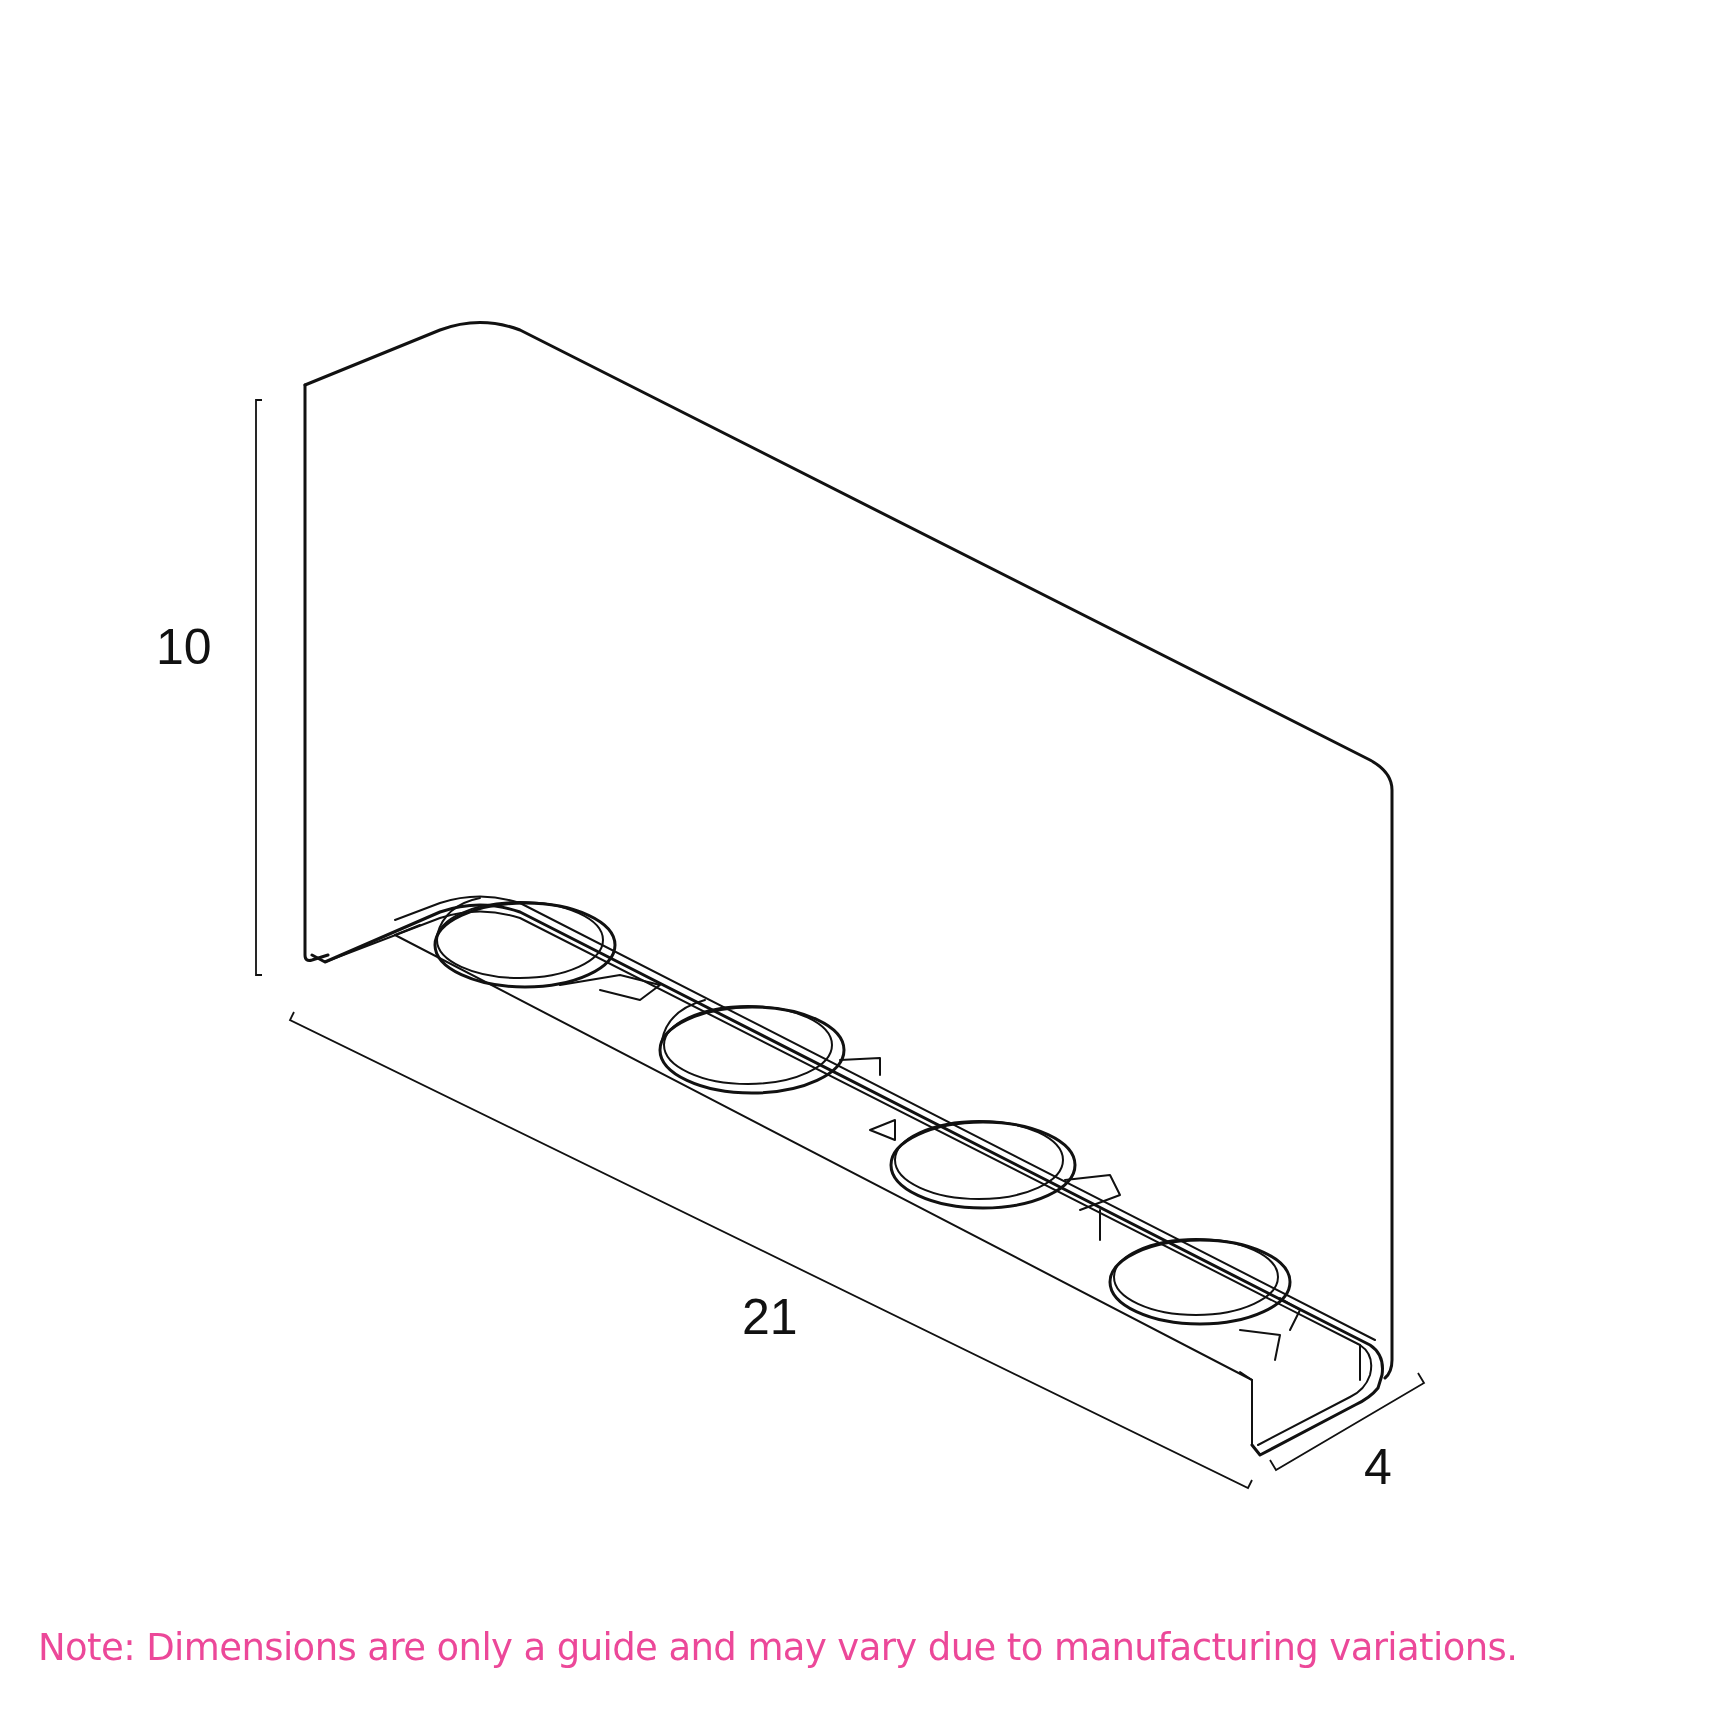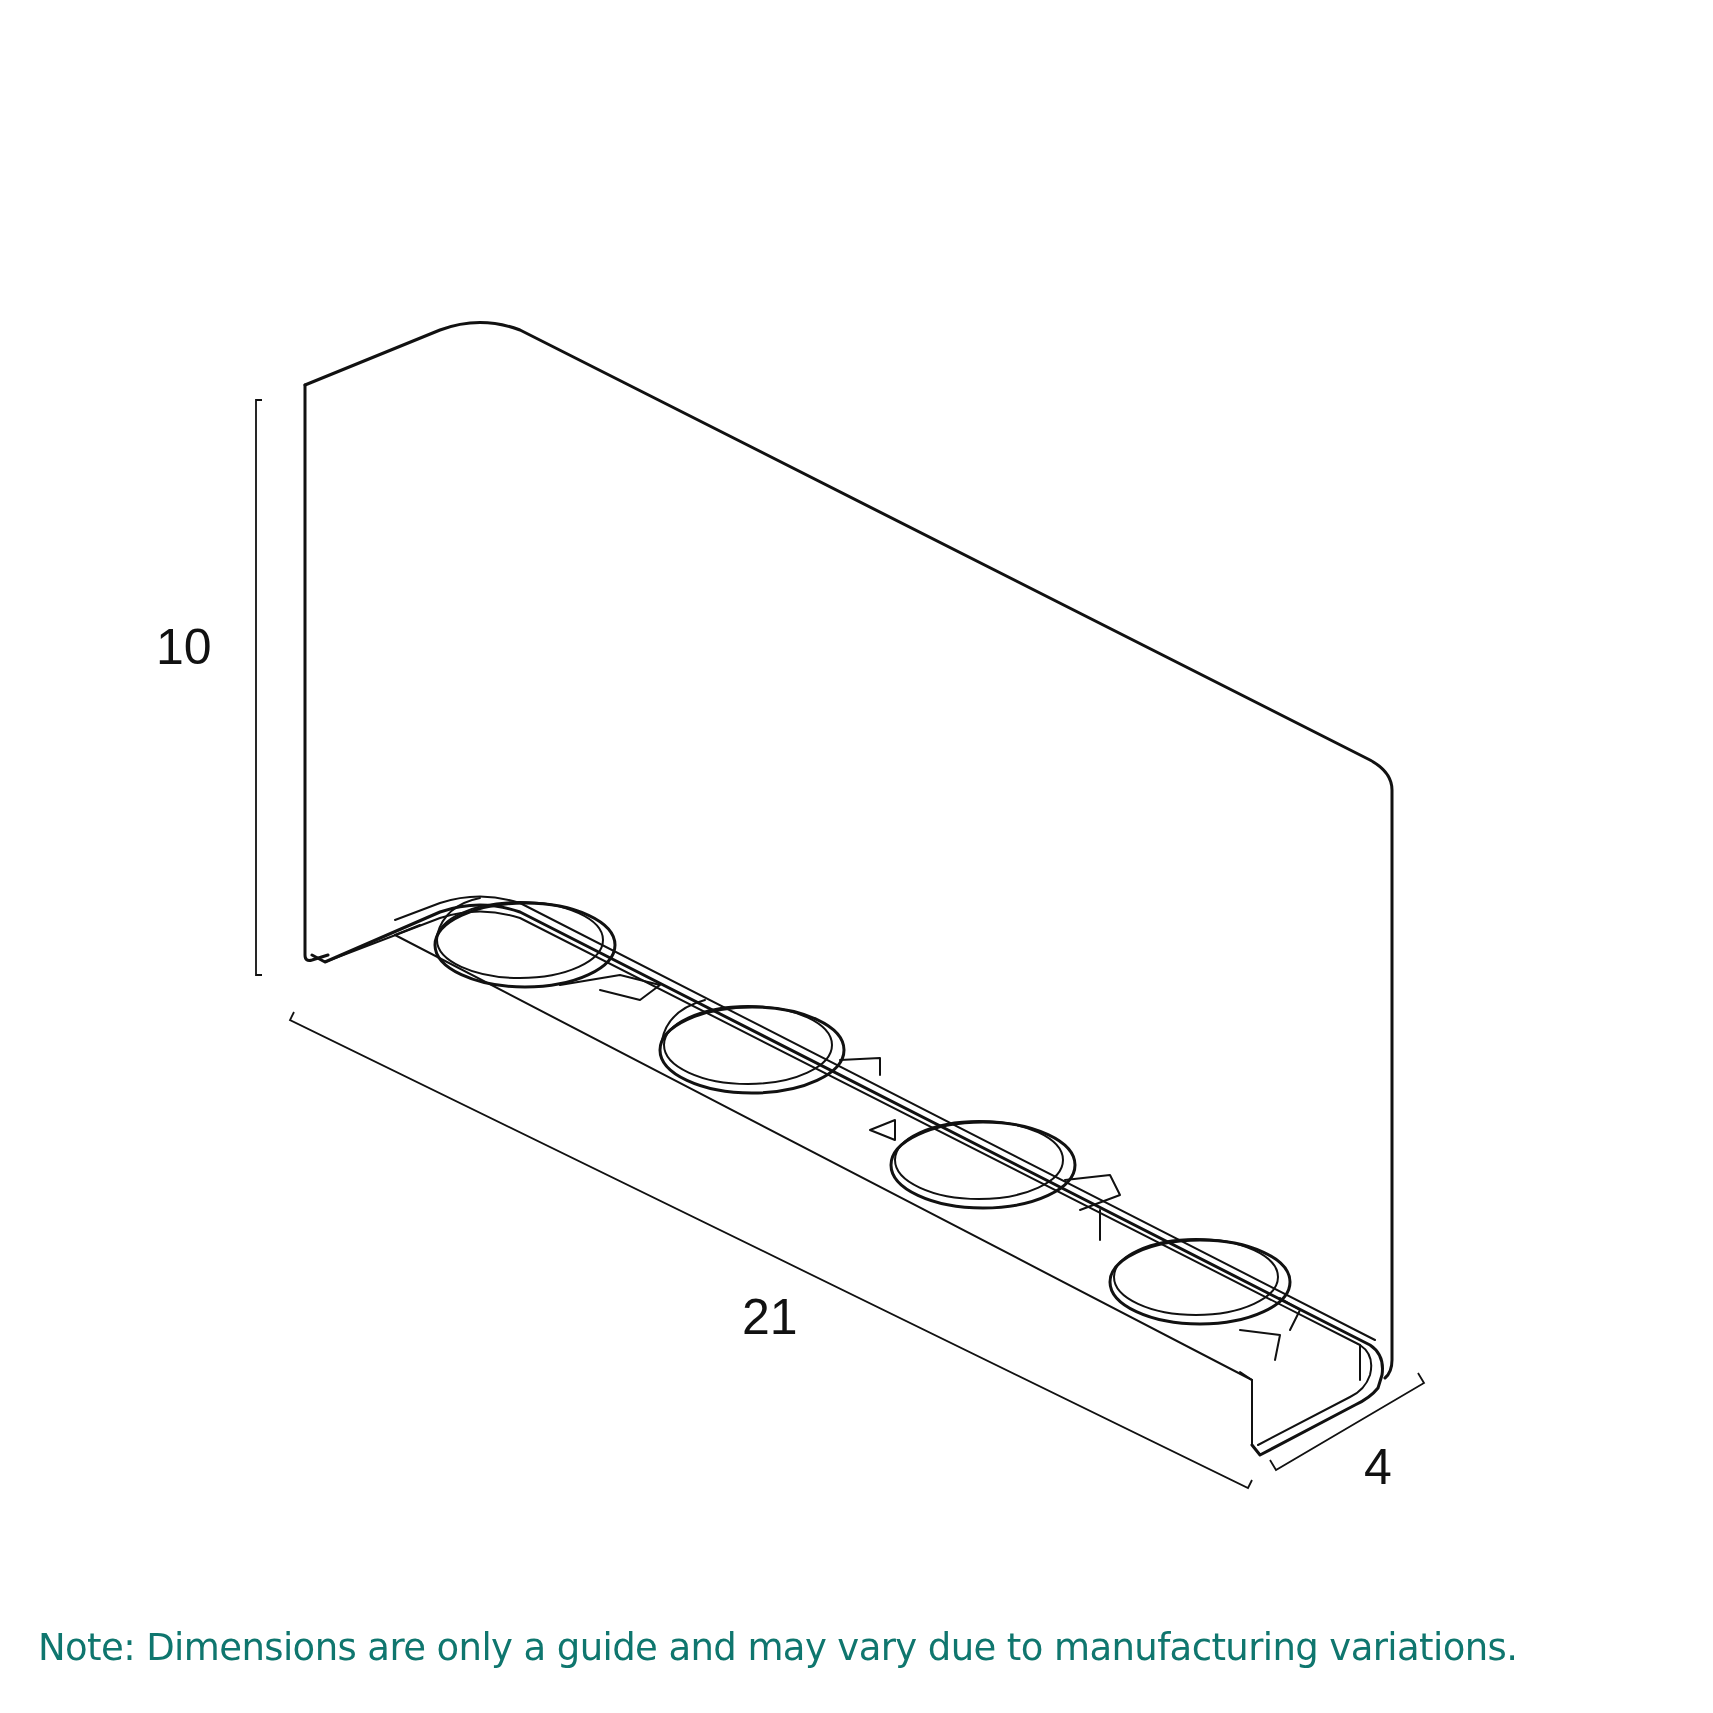--- a/index.html
+++ b/index.html
@@ -14,21 +14,21 @@
     }
     #dim-height { left: 156px; top: 622px; }
     #dim-width { left: 742px; top: 1292px; text-align: center; }
     #dim-depth { left: 1364px; top: 1442px; }
     #note {
       position: absolute;
       left: 38px;
       top: 1626px;
       font-family: "DejaVu Sans", "Liberation Sans", sans-serif;
       font-size: 37px;
-      color: #0f766e;
+      color: #ec4899;
       white-space: nowrap;
       letter-spacing: -0.6px;
     }
     .stroke { fill: none; stroke: #111111; stroke-width: 3; stroke-linejoin: round; stroke-linecap: round; }
     .thin { fill: none; stroke: #111111; stroke-width: 2; stroke-linejoin: round; stroke-linecap: round; }
     .dim { fill: none; stroke: #111111; stroke-width: 1.8; }
   </style>
 </head>
 <body>
 

